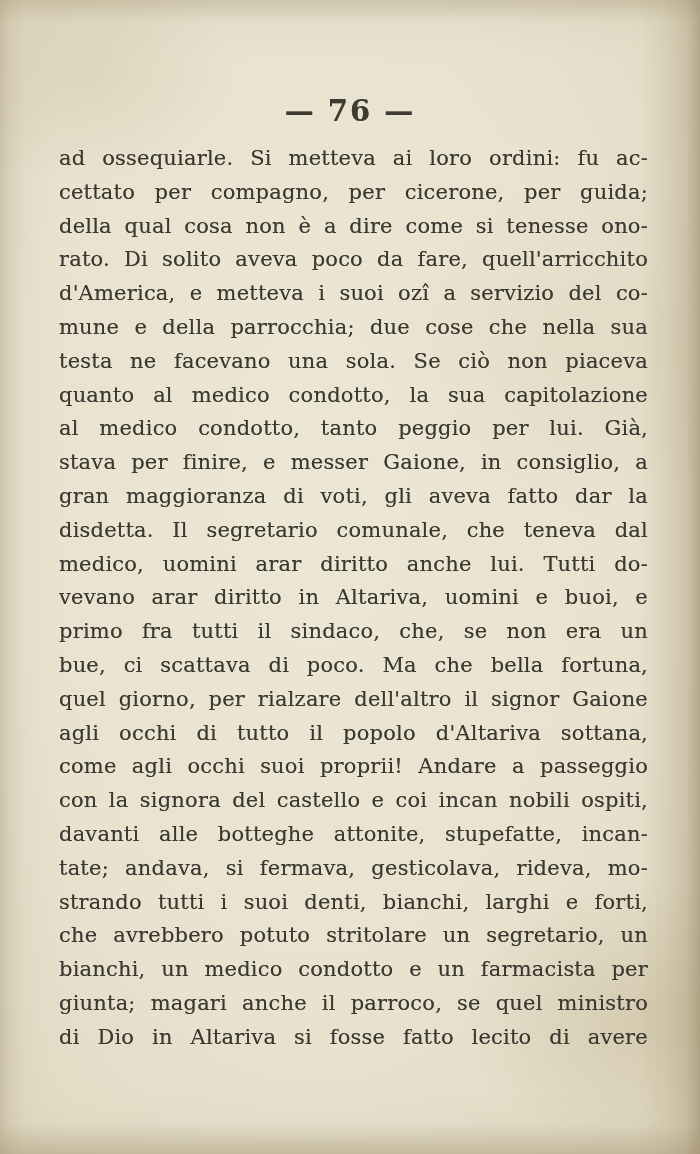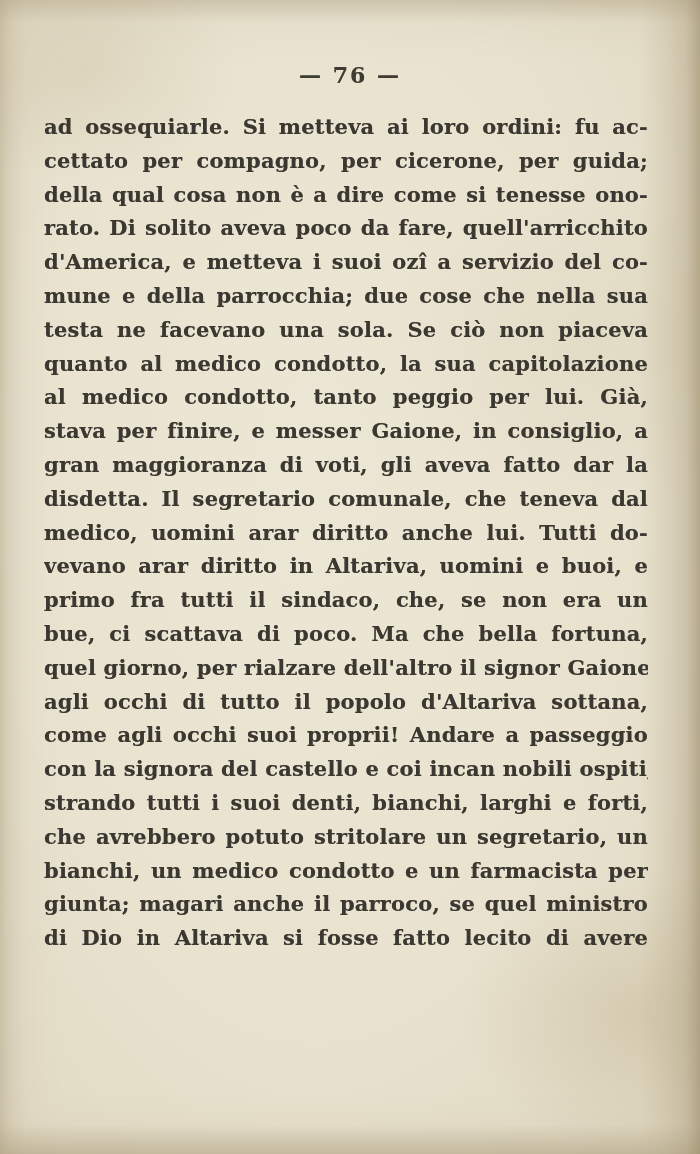--- a/index.html
+++ b/index.html
@@ -29,29 +29,29 @@
       radial-gradient(ellipse 260px 200px at 92% 88%, rgba(176,158,118,0.28), rgba(176,158,118,0) 70%),
       radial-gradient(ellipse 300px 240px at 85% 30%, rgba(200,188,154,0.18), rgba(200,188,154,0) 70%),
       
       radial-gradient(ellipse at 45% 42%, #ece6d4 0%, #e8e2cf 55%, #dfd7c0 100%);
     box-shadow: inset 0 0 60px rgba(140,124,90,0.18);
   }
   .page-header {
     padding-top: 62px;
     height: 32px;
     text-align: center;
-    font-size: 22px;
+    font-size: 29px;
     font-weight: bold;
     letter-spacing: 2px;
     color: #3e3b33;
     text-shadow: 0 0 0.5px rgba(62,59,51,0.55);
+    margin-top: 32px;
   }
   .text-block {
-    margin: 16px 52px 0 44px;
-    font-weight: bold;
+    margin: 16px 52px 0 59px;
   }
   .line {
     height: 33.8px;
     line-height: 33.8px;
     font-size: 21px;
     letter-spacing: 0.2px;
     white-space: nowrap;
     text-align: justify;
     text-align-last: justify;
     text-shadow: 0 0 0.6px rgba(59,56,49,0.55);
@@ -77,19 +77,21 @@
       <div class="line">gran maggioranza di voti, gli aveva fatto dar la</div>
       <div class="line">disdetta. Il segretario comunale, che teneva dal</div>
       <div class="line">medico, uomini arar diritto anche lui. Tutti do-</div>
       <div class="line">vevano arar diritto in Altariva, uomini e buoi, e</div>
       <div class="line">primo fra tutti il sindaco, che, se non era un</div>
       <div class="line">bue, ci scattava di poco. Ma che bella fortuna,</div>
       <div class="line">quel giorno, per rialzare dell'altro il signor Gaione</div>
       <div class="line">agli occhi di tutto il popolo d'Altariva sottana,</div>
       <div class="line">come agli occhi suoi proprii! Andare a passeggio</div>
       <div class="line">con la signora del castello e coi incan nobili ospiti,</div>
+      <div class="line">davanti alle botteghe attonite, stupefatte, incan-</div>
+      <div class="line">tate; andava, si fermava, gesticolava, rideva, mo-</div>
       <div class="line">strando tutti i suoi denti, bianchi, larghi e forti,</div>
       <div class="line">che avrebbero potuto stritolare un segretario, un</div>
       <div class="line">bianchi, un medico condotto e un farmacista per</div>
       <div class="line">giunta; magari anche il parroco, se quel ministro</div>
       <div class="line">di Dio in Altariva si fosse fatto lecito di avere</div>
     </div>
 </div>
 
 </body></html>

